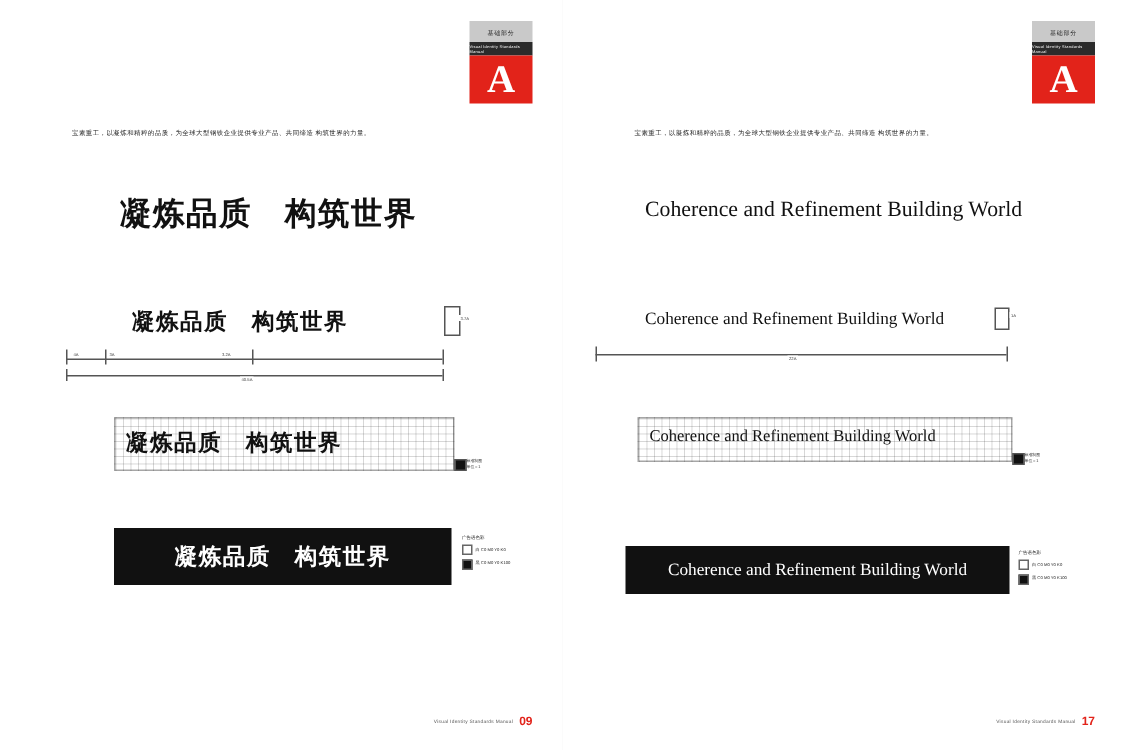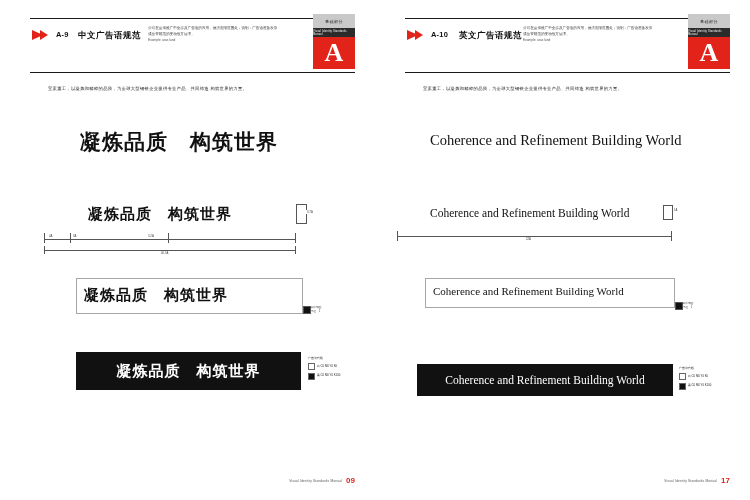--- a/index.html
+++ b/index.html
@@ -284,32 +284,20 @@
     background: #f0f0f0;
   }
 </style>
 </head>
 <body>
 
 <div class="spread">
 
   <div class="page page-left">
 
-    <div class="hdr">
-      <div class="hdr-rule-top"></div>
-      <div class="hdr-rule-bot"></div>
-      <span class="arrow"></span>
-      <span class="arrow2"></span>
-      <span class="sec-code">A-9</span>
-      <span class="sec-title">中文广告语规范</span>
-      <div class="hdr-desc">
-        <div>公司在宣传推广中全涉及广告语的应用，做法定限范围处；说明：广告语准备发形成位置规范的变动性方便求。</div>
-        <div class="en">Example: aras land</div>
-      </div>
-    </div>
 
     <div class="corner">
       <div class="corner-cap">基础部分</div>
       <div class="corner-sub">Visual Identity Standards Manual</div>
       <div class="corner-red">A</div>
     </div>
 
     <div class="sub-slogan">宝素重工，以凝炼和精粹的品质，为全球大型钢铁企业提供专业产品、共同缔造 构筑世界的力量。</div>
 
     <div class="specimen blk1">
@@ -364,32 +352,20 @@
     <div class="footer">
       <span class="footer-text">Visual Identity Standards Manual</span>
       <span class="footer-num">09</span>
     </div>
   </div>
 
   <div class="gutter"></div>
 
   <div class="page page-right">
 
-    <div class="hdr">
-      <div class="hdr-rule-top"></div>
-      <div class="hdr-rule-bot"></div>
-      <span class="arrow"></span>
-      <span class="arrow2"></span>
-      <span class="sec-code">A-10</span>
-      <span class="sec-title" style="left:54px;">英文广告语规范</span>
-      <div class="hdr-desc">
-        <div>公司在宣传推广中全涉及广告语的应用，做法定限范围处；说明：广告语准备发形成位置规范的变动性方便求。</div>
-        <div class="en">Example: aras land</div>
-      </div>
-    </div>
 
     <div class="corner">
       <div class="corner-cap">基础部分</div>
       <div class="corner-sub">Visual Identity Standards Manual</div>
       <div class="corner-red">A</div>
     </div>
 
     <div class="sub-slogan">宝素重工，以凝炼和精粹的品质，为全球大型钢铁企业提供专业产品、共同缔造 构筑世界的力量。</div>
 
     <div class="specimen blk1">

